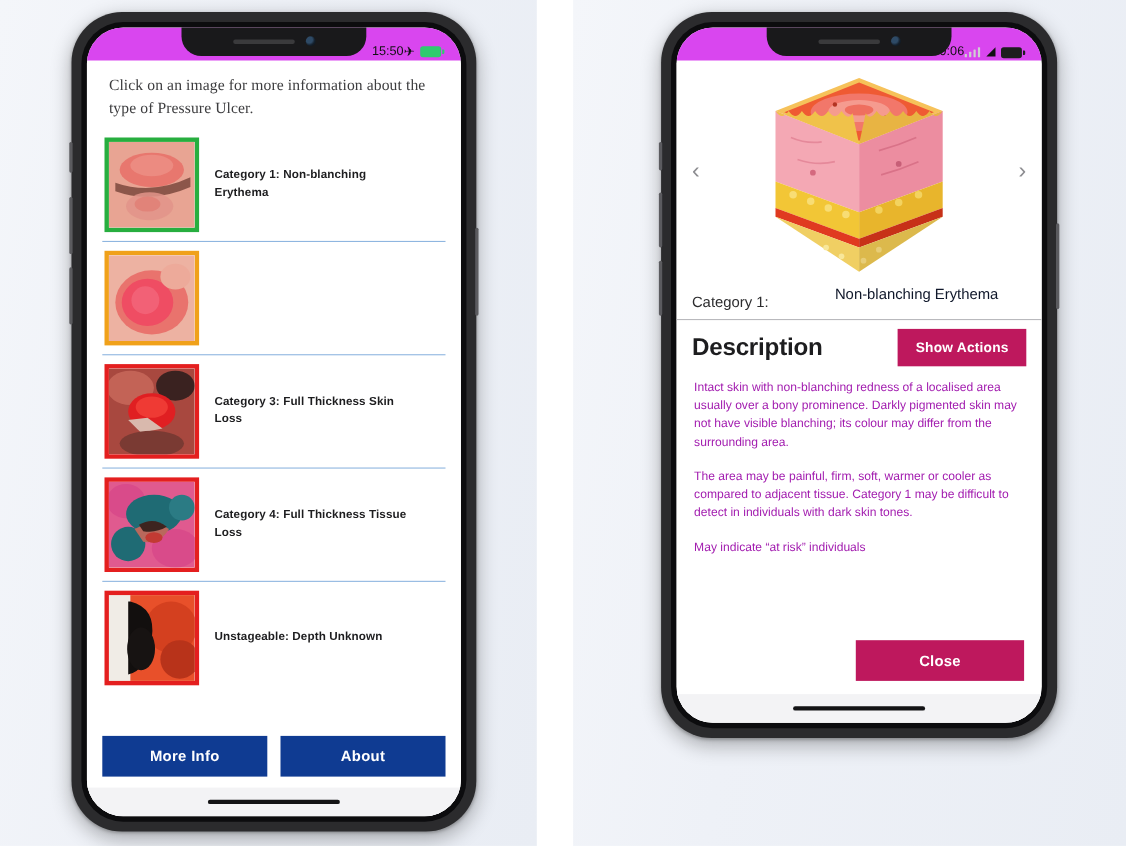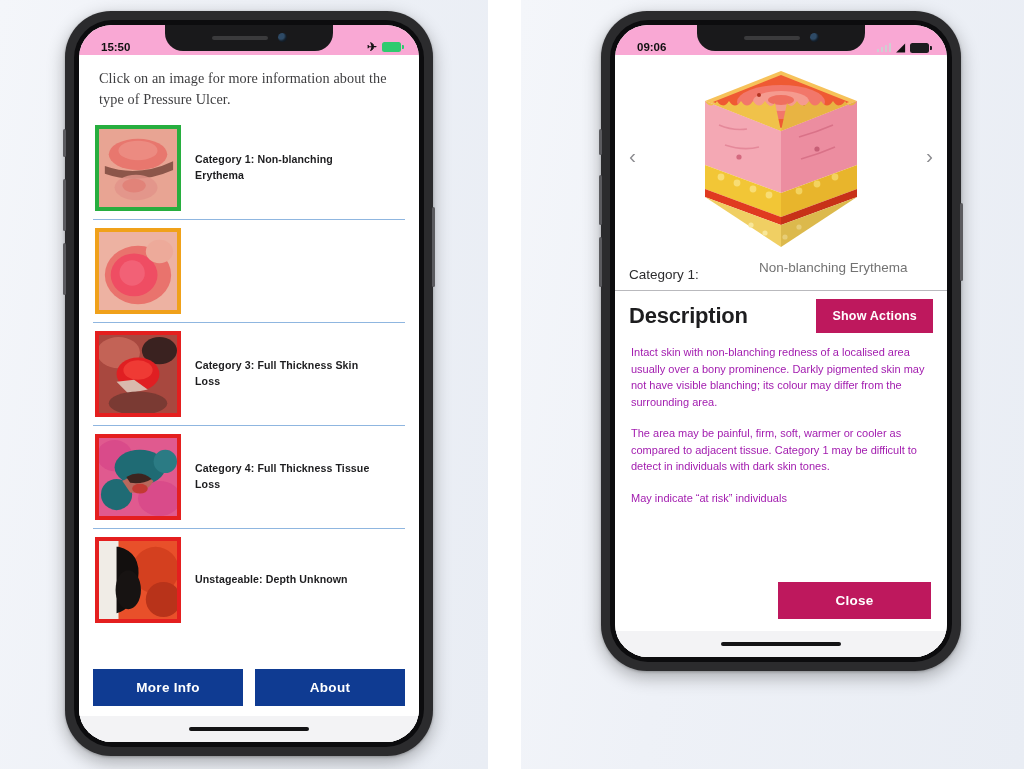--- a/index.html
+++ b/index.html
@@ -51,22 +51,22 @@
     background: radial-gradient(circle at 35% 35%, #2e4a66 0 35%, #15202c 60%, #0a0f14 100%); }
 
   
   .sidebtn { position: absolute; background: #5b5b5f; border-radius: 2px; }
   .sb-left  { left: -2px; width: 3px; }
   .sb-right { right: -2px; width: 3px; }
 
   
   .statusbar {
     height: 30px; flex: none; display: flex; align-items: flex-end;
-    justify-content: space-between; padding: 0 18px 2px 22px;
-    font-size: 11.5px; font-weight: bold; color: #111; background: #f9a8d4;
+    justify-content: flex-end; padding: 0 18px 2px 22px;
+    font-size: 11.5px; font-weight: normal; color: #111; background: #d946ef;
     position: relative; z-index: 25;
   }
   .status-right { display: flex; align-items: center; gap: 5px; }
   .batt {
     width: 19px; height: 10px; border-radius: 2.5px; background: #2ecb6f;
     position: relative;
   }
   .batt:after{ content:""; position:absolute; right:-3px; top:3px; width:2px;height:4px;
     background:#2ecb6f; border-radius:0 1px 1px 0;}
   .batt-dark{ background:#1d1d1f; }
@@ -120,21 +120,21 @@
   .arrow.next { right: 6px; }
 
   
   .skin-fig { width: 200px; height: 186px; display:block; }
 
   .cat-head {
     display: flex; align-items: flex-start; padding: 4px 14px 8px 14px;
     border-bottom: 1.5px solid #b9b9bd; gap: 10px;
   }
   .cat-key { font-size: 13.5px; color: #2c2c2e; width: 120px; flex: none; padding-top: 8px; }
-  .cat-val { font-size: 13.5px; color: #737373; line-height: 1.35; }
+  .cat-val { font-size: 13.5px; color: #0f172a; line-height: 1.35; }
   .desc-bar {
     display: flex; align-items: center; justify-content: space-between;
     padding: 8px 14px 9px 14px;
   }
   .desc-title { font-size: 22px; font-weight: bold; color: #1d1d1f; letter-spacing: -.2px; }
   .bluebtn {
     background: #be185d; color: #fff; border: none; padding: 10px 16px;
     font-size: 12.5px; font-weight: bold; cursor: pointer; font-family: inherit;
     letter-spacing: .2px;
     text-align: center;

